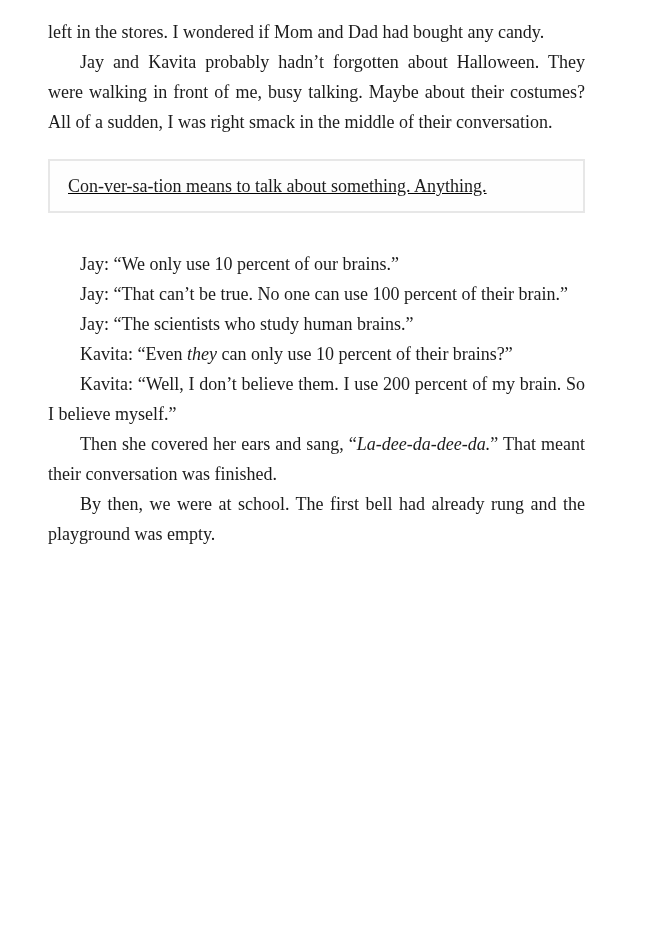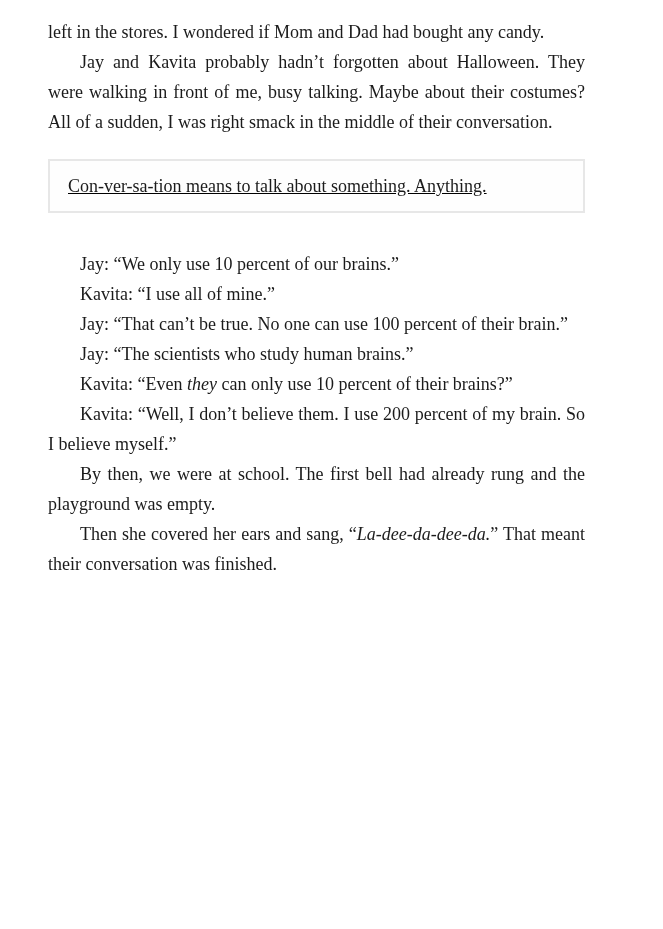--- a/index.html
+++ b/index.html
@@ -54,21 +54,20 @@
 <body>
 
 <main class="page">
   <div id="content">
       <p class="para"><span>left in the stores. I wondered if Mom and Dad had bought any candy.</span></p>
       <p class="para indent"><span>Jay and Kavita probably hadn’t forgotten about Halloween. They were walking in front of me, busy talking. Maybe about their costumes? All of a sudden, I was right smack in the middle of their conversation.</span></p>
       <div class="def-box">
         <p class="para"><span>Con-ver-sa-tion means to talk about something. Anything.</span></p>
       </div>
       <p class="para indent"><span>Jay: “We only use 10 percent of our brains.”</span></p>
-      <p class="para indent"><span>Kavita: “I use all of mine.”</span></p>
       <p class="para indent"><span>Jay: “That can’t be true. No one can use 100 percent of their brain.”</span></p>
       <p class="para indent"><span>Jay: “The scientists who study human brains.”</span></p>
       <p class="para indent"><span>Kavita: “Even </span><em class="run-italic">they</em><span> can only use 10 percent of their brains?”</span></p>
       <p class="para indent"><span>Kavita: “Well, I don’t believe them. I use 200 percent of my brain. So I believe myself.”</span></p>
+      <p class="para indent"><span>Then she covered her ears and sang, “</span><em class="run-italic">La-dee-da-dee-da.</em><span>” That meant their conversation was finished.</span></p>
       <p class="para indent"><span>By then, we were at school. The first bell had already rung and the playground was empty.</span></p>
-      <p class="para indent"><span>Then she covered her ears and sang, “</span><em class="run-italic">La-dee-da-dee-da.</em><span>” That meant their conversation was finished.</span></p>
     </div>
 </main>
 
 </body></html>

